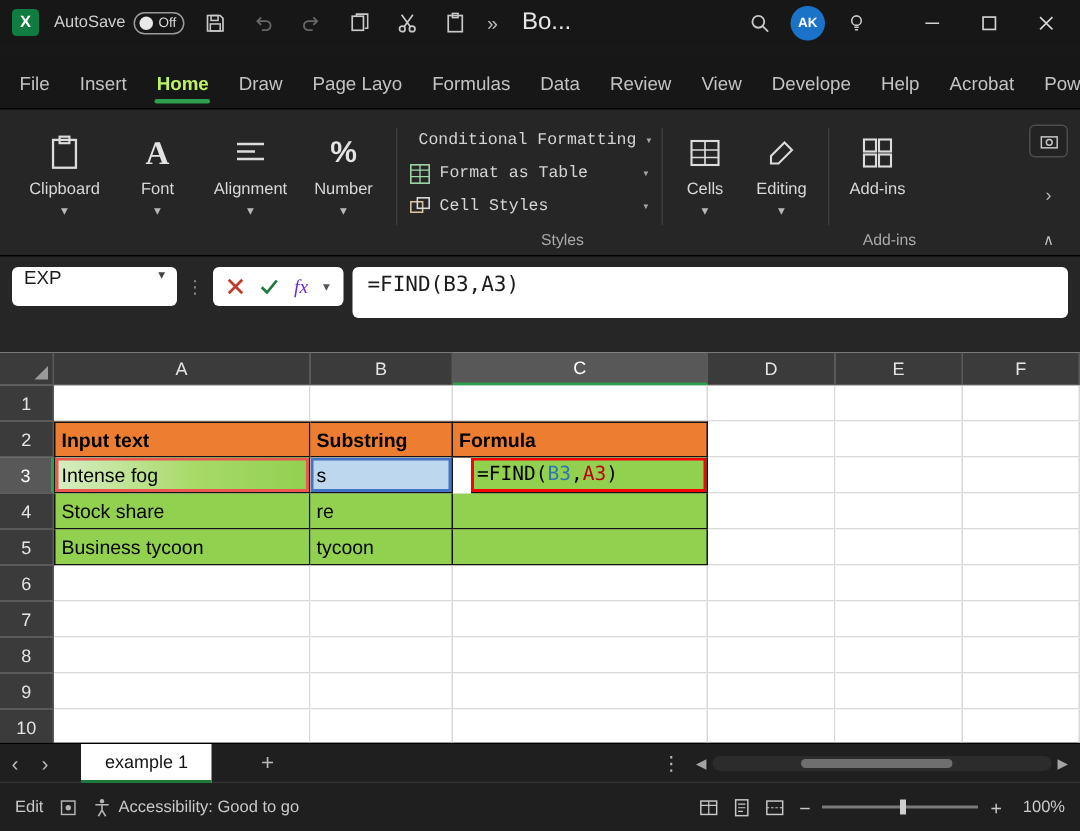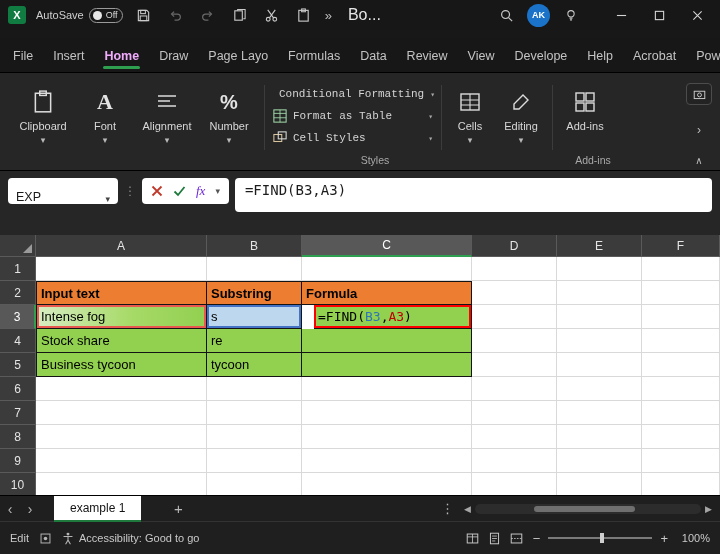--- a/index.html
+++ b/index.html
@@ -24,21 +24,21 @@
   .tb-spacer { flex:1; }
   .avatar { width:23px; height:23px; border-radius:50%; background:#1a73c9; color:#fff;
     font-size:9px; font-weight:bold; display:flex; align-items:center; justify-content:center; }
   .wincontrols { display:flex; gap:8px; margin-left:14px; }
   .wincontrols .tbtn { width:30px; }
 
   
   .tabrow { height:34px; margin-top:8px; display:flex; align-items:flex-end; background:#171717;
     padding:0 4px; gap:2px; }
   .rtab { color:#c3c3c3; font-size:12.5px; padding:7px 9px 9px 9px; border-radius:4px 4px 0 0; white-space:nowrap; }
-  .rtab.active { color:#f0abfc; font-weight:bold; position:relative; }
+  .rtab.active { color:#bef264; font-weight:bold; position:relative; }
   .rtab.active::after { content:""; position:absolute; left:8px; right:8px; bottom:3px;
     height:3px; background:#2e9e4f; border-radius:2px; }
   .boxbtn { width:26px; height:22px; border:1px solid #4c4c4c; border-radius:4px;
     display:flex; align-items:center; justify-content:center; background:#232323; }
 
   
   .ribbon { height:98px; background:#262626; border-top:1px solid #000;
     display:flex; align-items:stretch; padding:6px 6px 2px 10px; position:relative; }
   .rgroup-btn { width:62px; display:flex; flex-direction:column; align-items:center;
     justify-content:flex-start; gap:3px; padding-top:8px; color:#d8d8d8; font-size:11px; border-radius:4px; }
@@ -53,21 +53,21 @@
   .group-label { position:absolute; bottom:4px; font-size:10.5px; color:#a9a9a9; text-align:center; }
   .bigA { font-size:22px; font-weight:bold; color:#e3e3e3; font-family:"Liberation Serif", serif; }
   .pct { font-size:20px; font-weight:bold; color:#e3e3e3; }
   .ribbon-right-misc { display:flex; flex-direction:column; justify-content:space-between;
     margin-left:auto; align-items:center; padding:4px 2px 2px 2px; color:#bdbdbd; }
 
   
   .formulabar { height:65px; background:#262626; border-top:1px solid #000;
     display:flex; align-items:flex-start; padding:7px 8px 8px 8px; gap:6px; }
   .namebox { width:110px; height:26px; background:#fff; border-radius:4px; color:#1a1a1a;
-    font-size:12.5px; display:flex; align-items:flex-end; padding:0 8px; }
+    font-size:12.5px; display:flex; align-items:flex-start; padding:0 8px; }
   .namebox .nb-caret { margin-left:auto; font-size:9px; color:#444; }
   .fb-dots { color:#8b8b8b; font-size:12px; padding-top:6px; }
   .fb-btns { height:26px; background:#fff; border-radius:4px; display:flex; align-items:center;
     gap:10px; padding:0 9px; }
   .fx { font-style:italic; font-family:"Liberation Serif", serif; font-size:13px; color:#6d28d9; font-weight:normal; }
   .fb-caret { font-size:9px; color:#555; }
   .formula-input { flex:1; height:34px; background:#fff; border-radius:4px;
     font-family:"DejaVu Sans Mono", monospace; font-size:14px; color:#1c1c1c; padding:4px 10px; }
 
   

